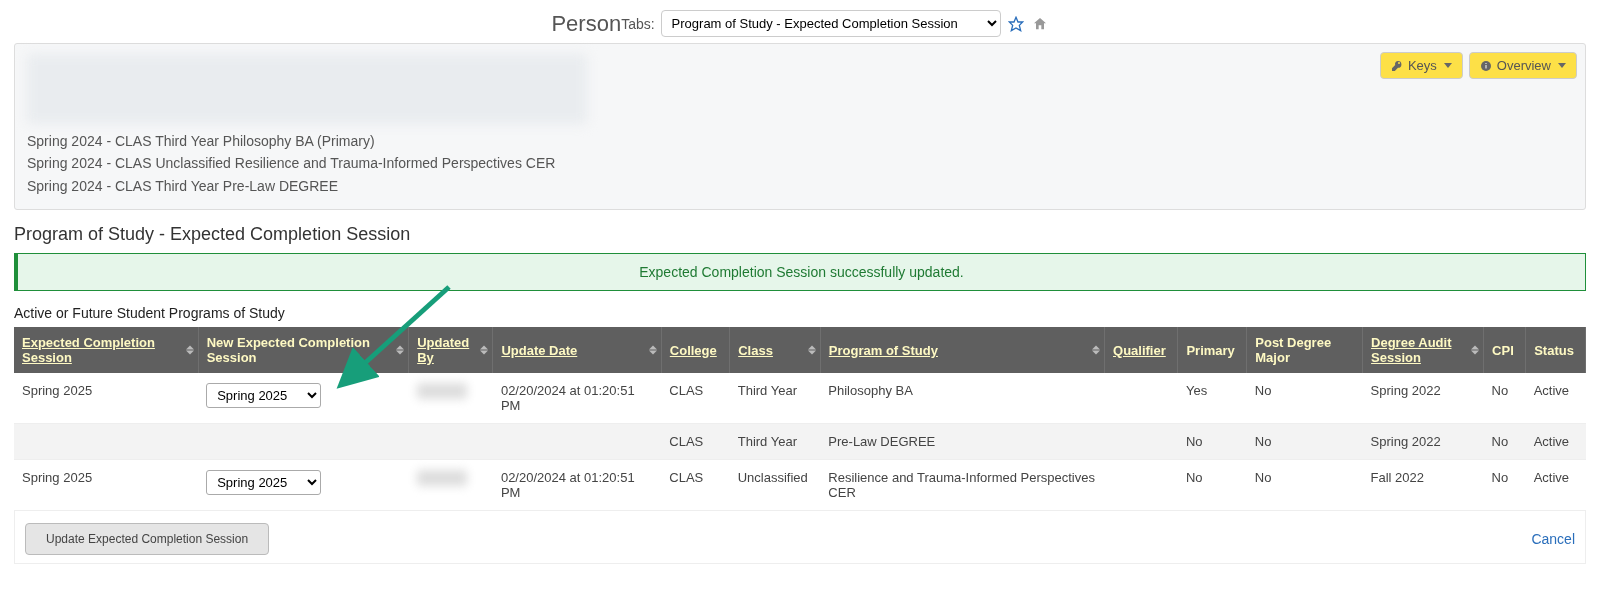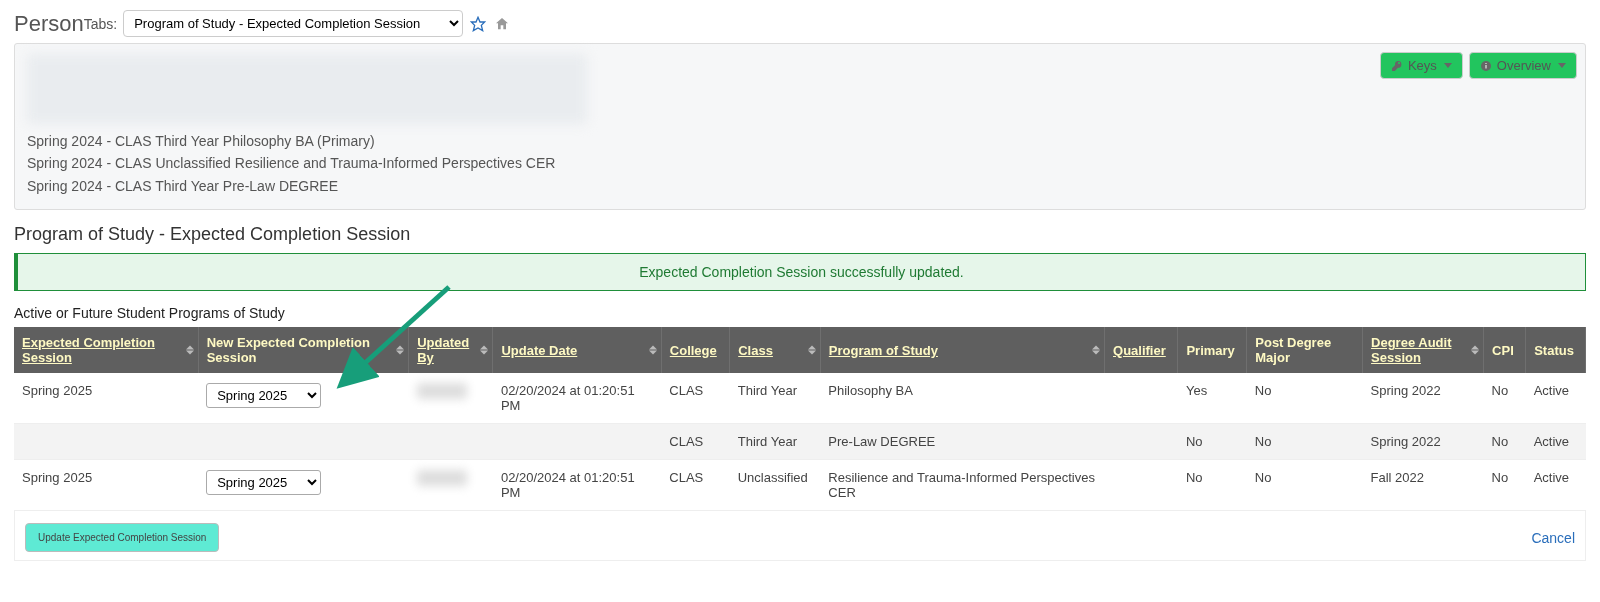--- a/index.html
+++ b/index.html
@@ -6,21 +6,21 @@
   body {
     margin: 0;
     font-family: -apple-system, Helvetica, Arial, sans-serif;
     font-size: 14px;
     color: #333;
     background: #fff;
     padding: 10px 14px;
   }
   .top-row {
     display: flex;
-    justify-content: flex-start;
+    justify-content: center;
     align-items: center;
     margin-bottom: 6px;
   }
   .page-title {
     font-size: 22px;
     color: #555;
     font-weight: 400;
   }
   .tabs-wrap {
     display: flex;
@@ -48,21 +48,21 @@
     padding: 10px 12px 12px;
     position: relative;
     margin-bottom: 14px;
   }
   .panel-btns {
     position: absolute;
     top: 8px; right: 8px;
     display: flex; gap: 6px;
   }
   .btn {
-    background: #22c55e;
+    background: #fde047;
     border: 1px solid #ccc;
     border-radius: 4px;
     padding: 5px 10px;
     font-size: 13px;
     color: #555;
     display: inline-flex;
     align-items: center;
     gap: 5px;
     cursor: pointer;
   }
@@ -149,25 +149,25 @@
   }
   .footer-row {
     display:flex;
     justify-content: space-between;
     align-items:center;
     padding: 12px 10px 8px;
     border: 1px solid #eee;
     border-top: none;
   }
   .update-btn {
-    background:#5eead4;
+    background:#e5e5e5;
     border:1px solid #bbb;
     border-radius:4px;
-    padding:8px 12px;
-    font-size:10px;
+    padding:8px 20px;
+    font-size:12px;
     color:#444;
     cursor:pointer;
   }
   .cancel-link {
     color:#2a6ebb;
     cursor:pointer;
     margin-left:16px;
   }
   .arrow-annot {
     position:absolute;

